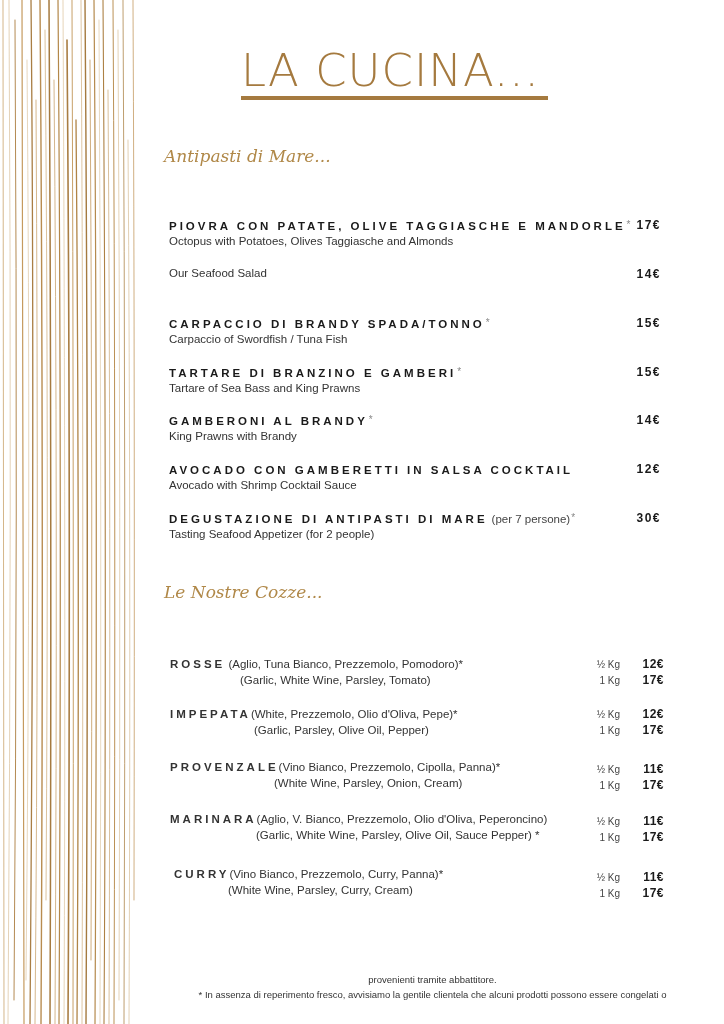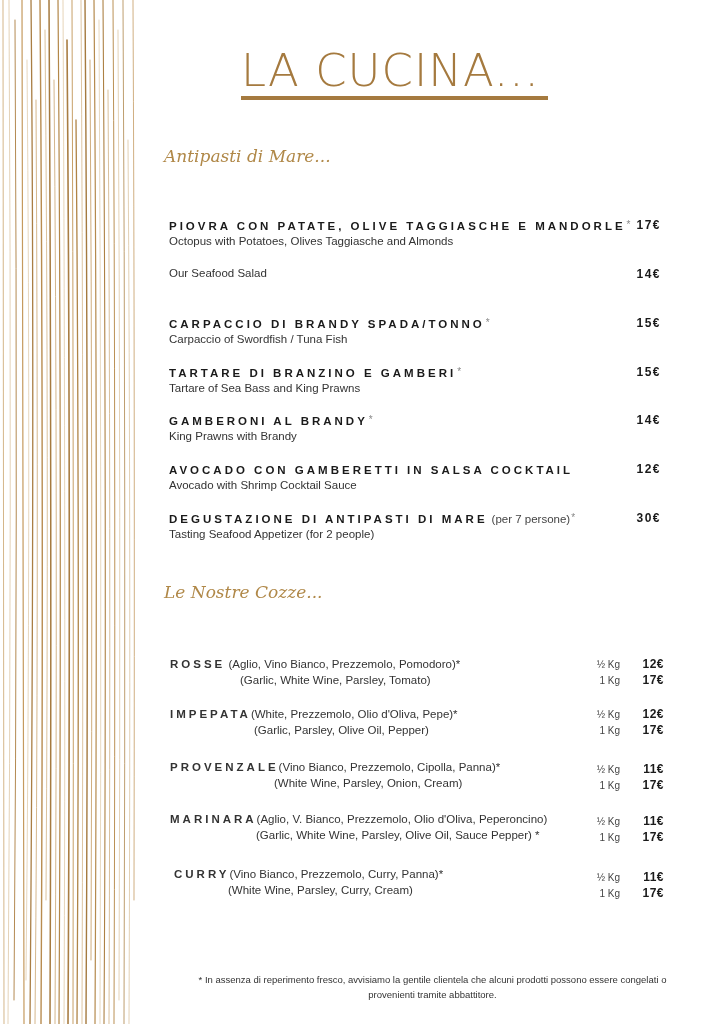--- a/index.html
+++ b/index.html
@@ -116,21 +116,21 @@
 </div>
 <div class="item" style="top:510px;">
   <span class="item-name"><span>DEGUSTAZIONE DI ANTIPASTI DI MARE</span><span class="note">(per 7 persone)</span><span class="star">*</span></span>
   <span class="item-desc">Tasting Seafood Appetizer (for 2 people)</span>
   <span class="price">30€</span>
 </div>
 
 <div class="section-title" style="left:164px; top:582px;">Le Nostre Cozze...</div>
 
 <div class="mussel" style="top:656px;">
-  <div class="m-line1"><span class="m-name">ROSSE</span> <span class="m-ingr">(Aglio, Vino Bianco, Prezzemolo, Pomodoro)*</span></div>
+  <div class="m-line1"><span class="m-name">ROSSE</span> <span class="m-ingr">(Aglio, Tuna Bianco, Prezzemolo, Pomodoro)*</span></div>
   <div class="m-line2" style="left:70px;text-align:center;">(Garlic, White Wine, Parsley, Tomato)</div>
   <span class="qty" style="top:0; left:410px;">½ Kg</span>
   <span class="mprice" style="top:0;">12€</span>
   <span class="qty" style="top:16px; left:410px;">1 Kg</span>
   <span class="mprice" style="top:16px;">17€</span>
 </div>
 <div class="mussel" style="top:706px;">
   <div class="m-line1"><span class="m-name">IMPEPATA</span><span class="m-ingr">(White, Prezzemolo, Olio d'Oliva, Pepe)*</span></div>
   <div class="m-line2" style="left:84px;">(Garlic, Parsley, Olive Oil, Pepper)</div>
   <span class="qty" style="top:0; left:410px;">½ Kg</span>
@@ -157,15 +157,15 @@
 <div class="mussel" style="top:866px;">
   <div class="m-line1" style="left:4px;"><span class="m-name">CURRY</span><span class="m-ingr">(Vino Bianco, Prezzemolo, Curry, Panna)*</span></div>
   <div class="m-line2" style="left:58px;">(White Wine, Parsley, Curry, Cream)</div>
   <span class="qty" style="top:3px; left:410px;">½ Kg</span>
   <span class="mprice" style="top:3px;">11€</span>
   <span class="qty" style="top:19px; left:410px;">1 Kg</span>
   <span class="mprice" style="top:19px;">17€</span>
 </div>
 
 <div class="footer">
+  <div>provenienti tramite abbattitore.</div>
   <div>* In assenza di reperimento fresco, avvisiamo la gentile clientela che alcuni prodotti possono essere congelati o</div>
-  <div>provenienti tramite abbattitore.</div>
 </div>
 
 </body></html>

